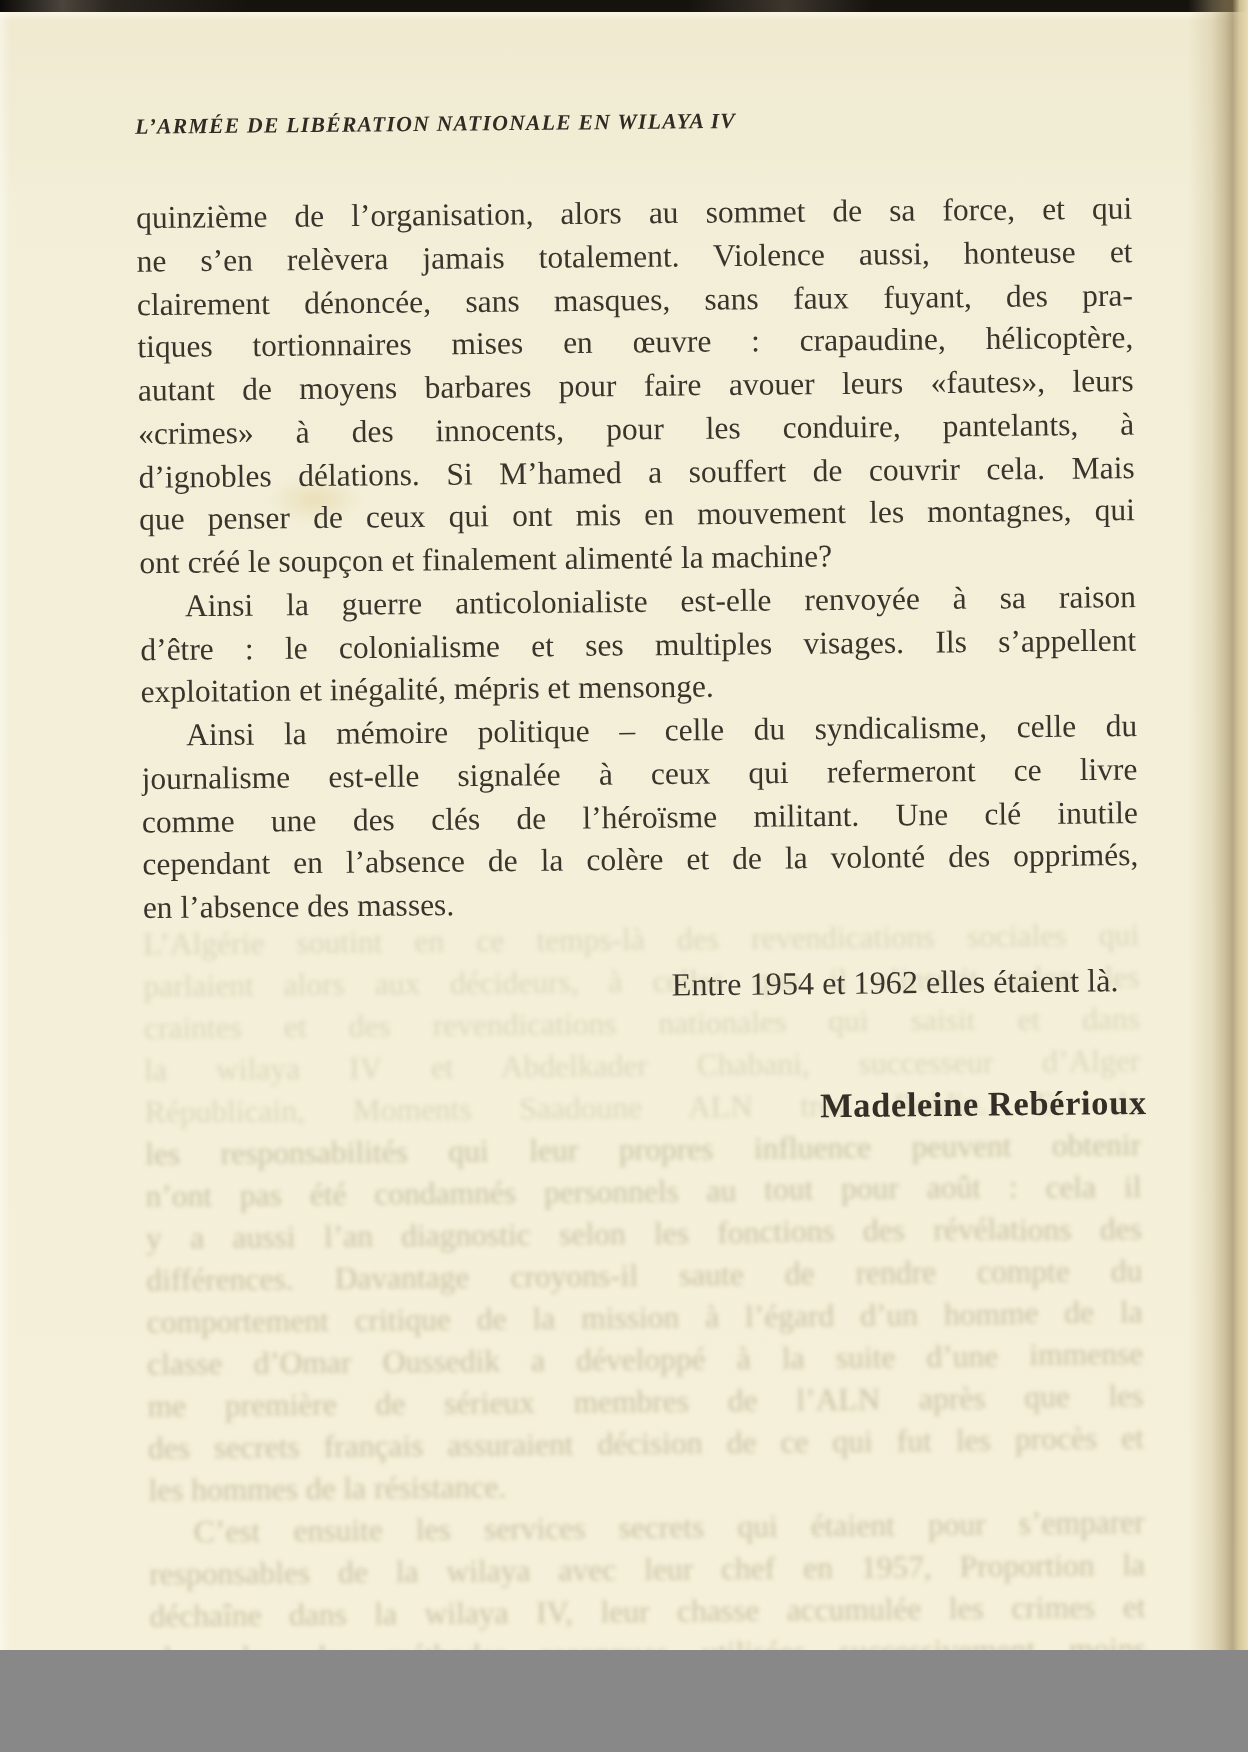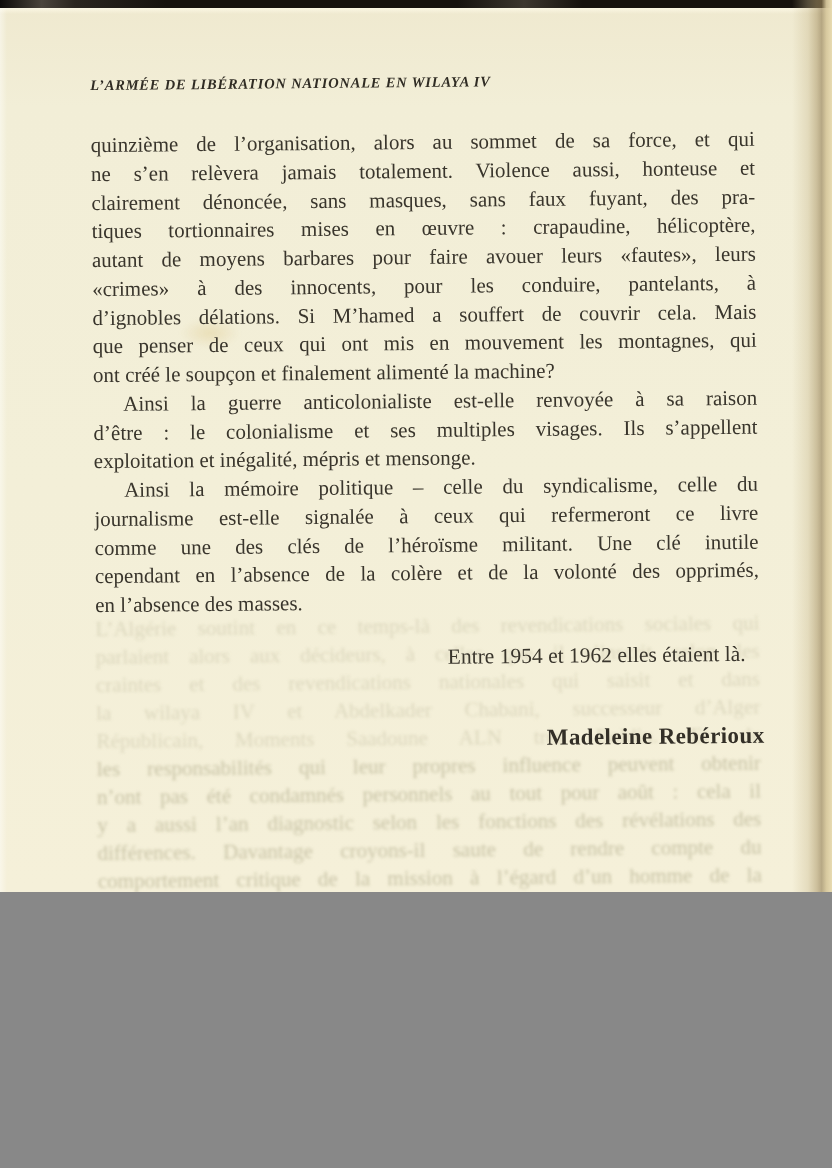--- a/index.html
+++ b/index.html
@@ -1,18 +1,18 @@
 <!DOCTYPE html>
 <html><head>
 <meta charset="utf-8">
 <style>
   html,body{margin:0;padding:0;background:#888;}
   .page{
     position:relative;
-    width:832px;height:892px;
+    width:832px;height:1100px;
     overflow:hidden;
     background:linear-gradient(180deg,#efe9cf 0%,#f2eed7 12%,#f3efd8 55%,#f5f0d9 100%);
     font-family:"Liberation Serif","DejaVu Serif",serif;
     color:#39352c;
   }
   
   .top-bar{
     position:absolute;left:0;top:0;width:832px;height:8px;
     background:linear-gradient(90deg,#0d0b09 0%,#4a443c 5%,#2a251f 9%,#16120e 20%,#16120e 55%,#3c362e 63%,#16120e 70%,#16120e 100%);
   }

